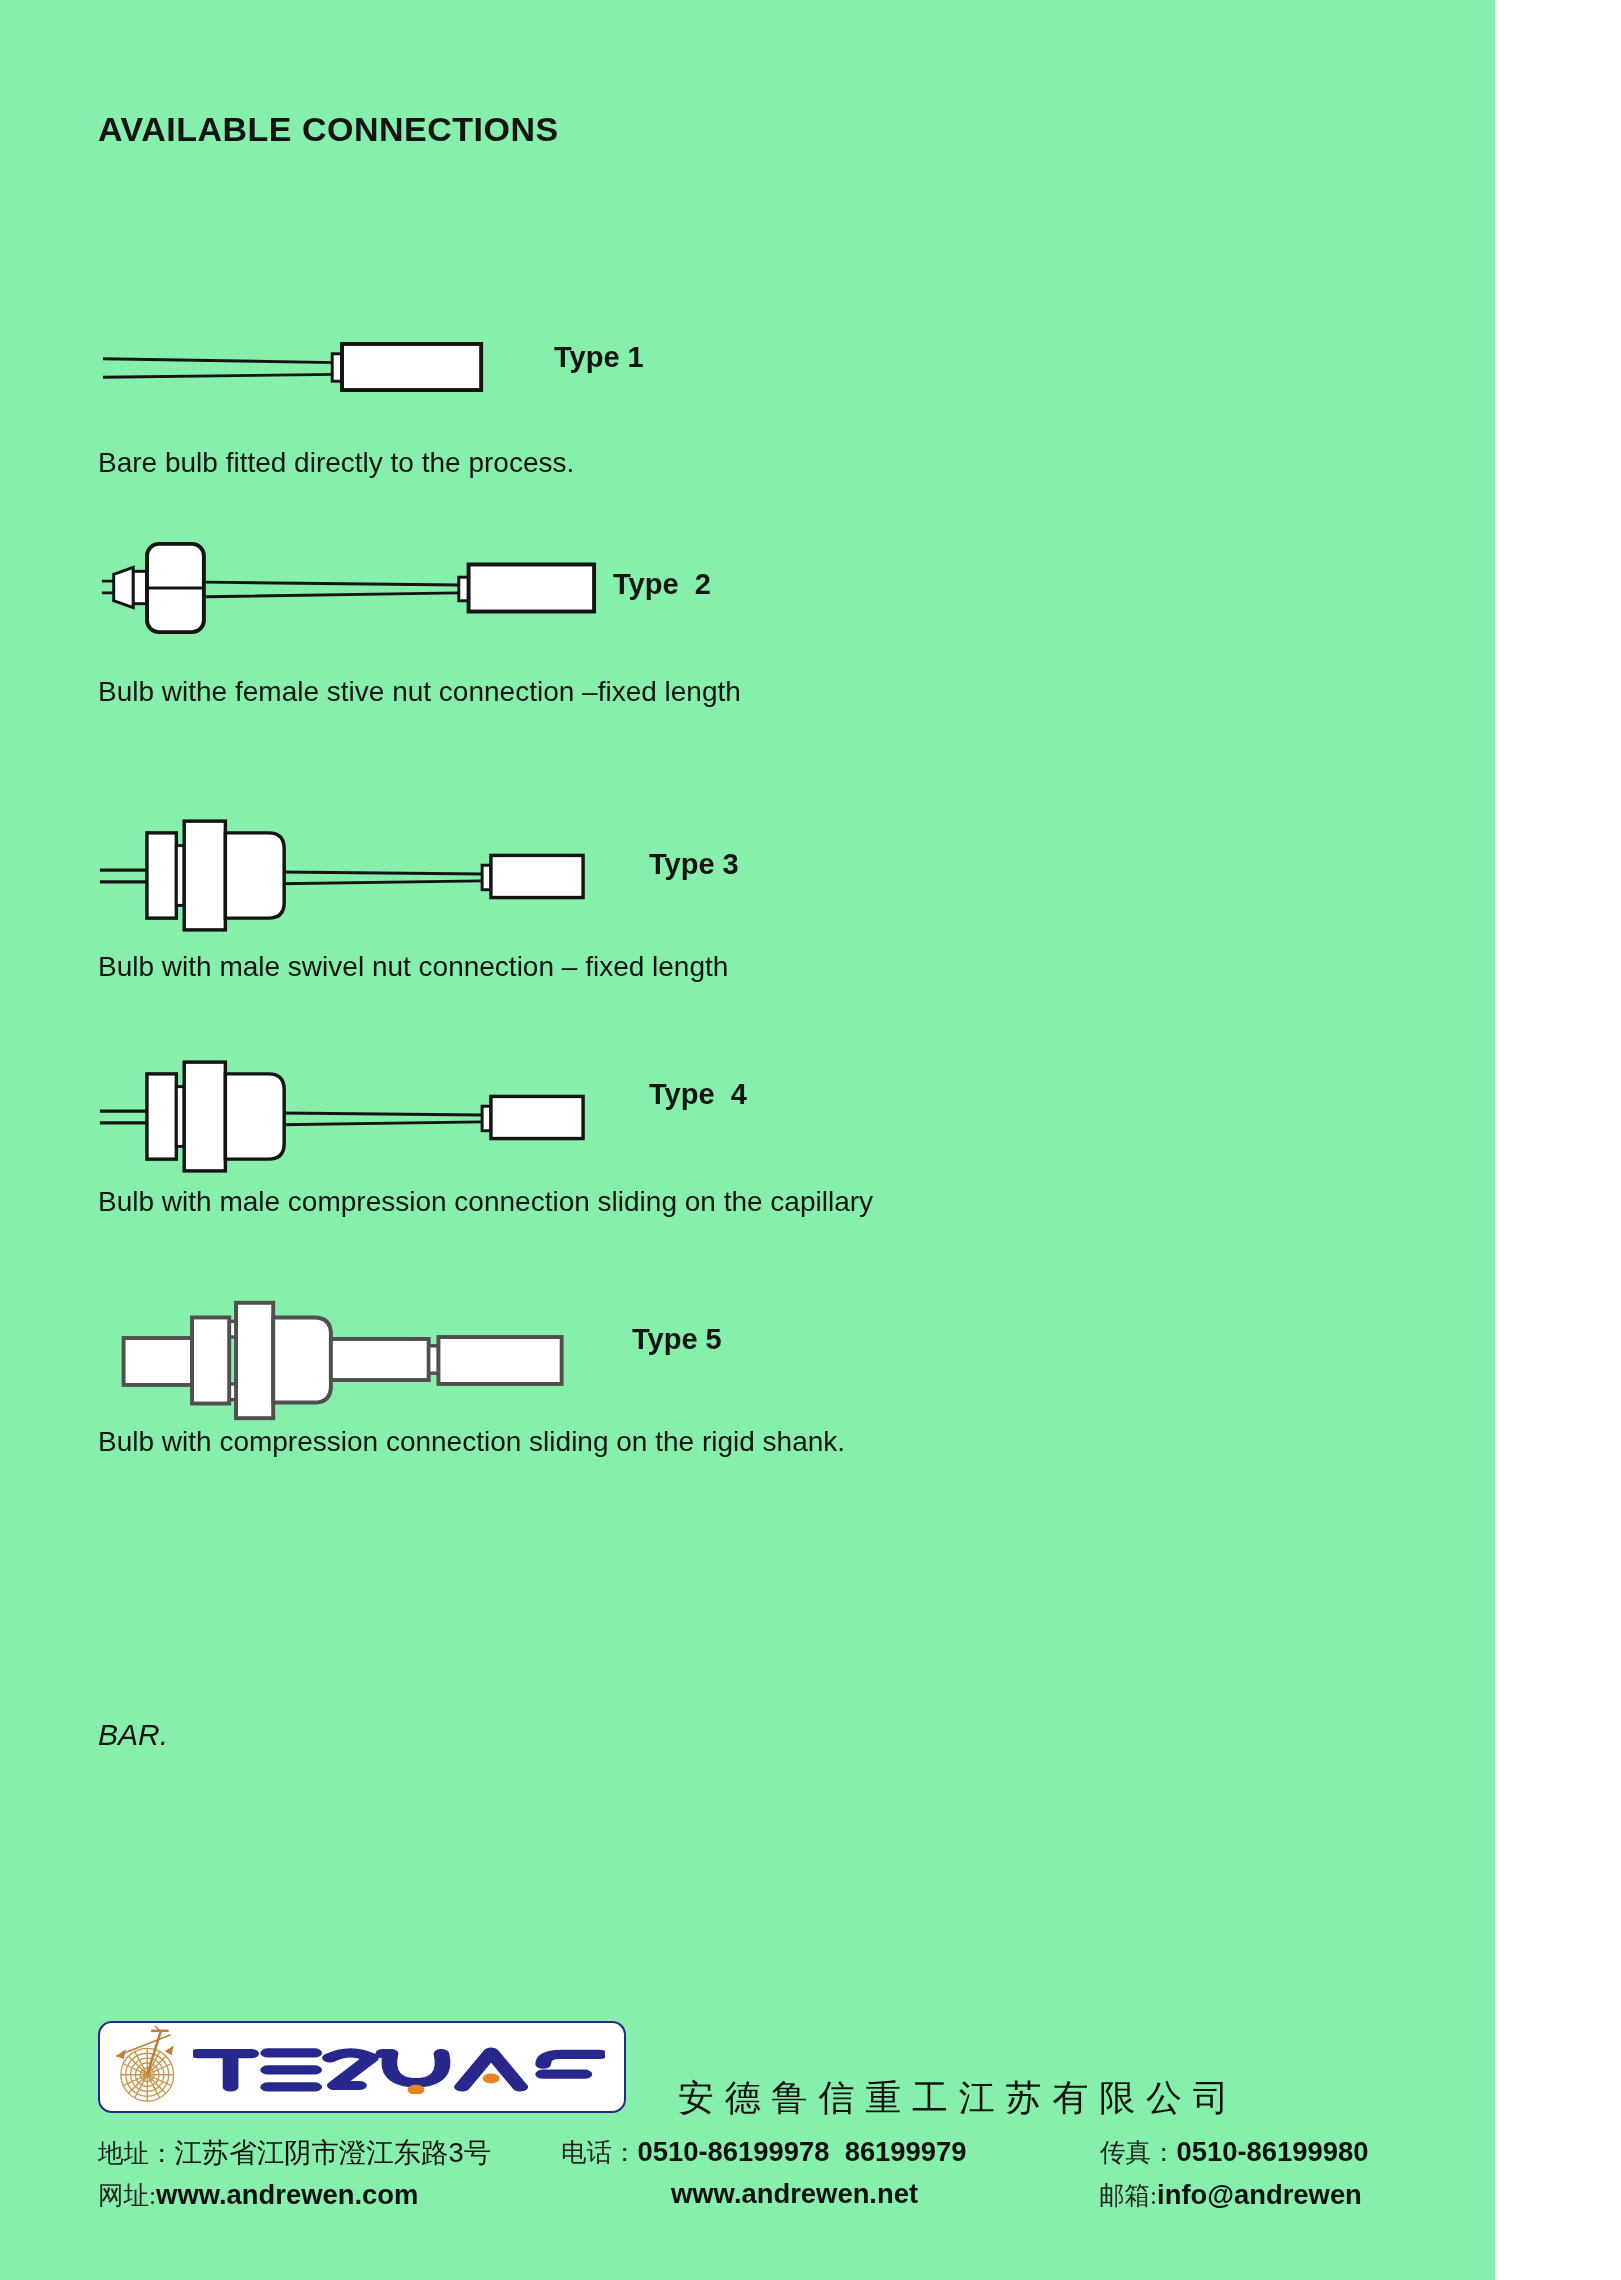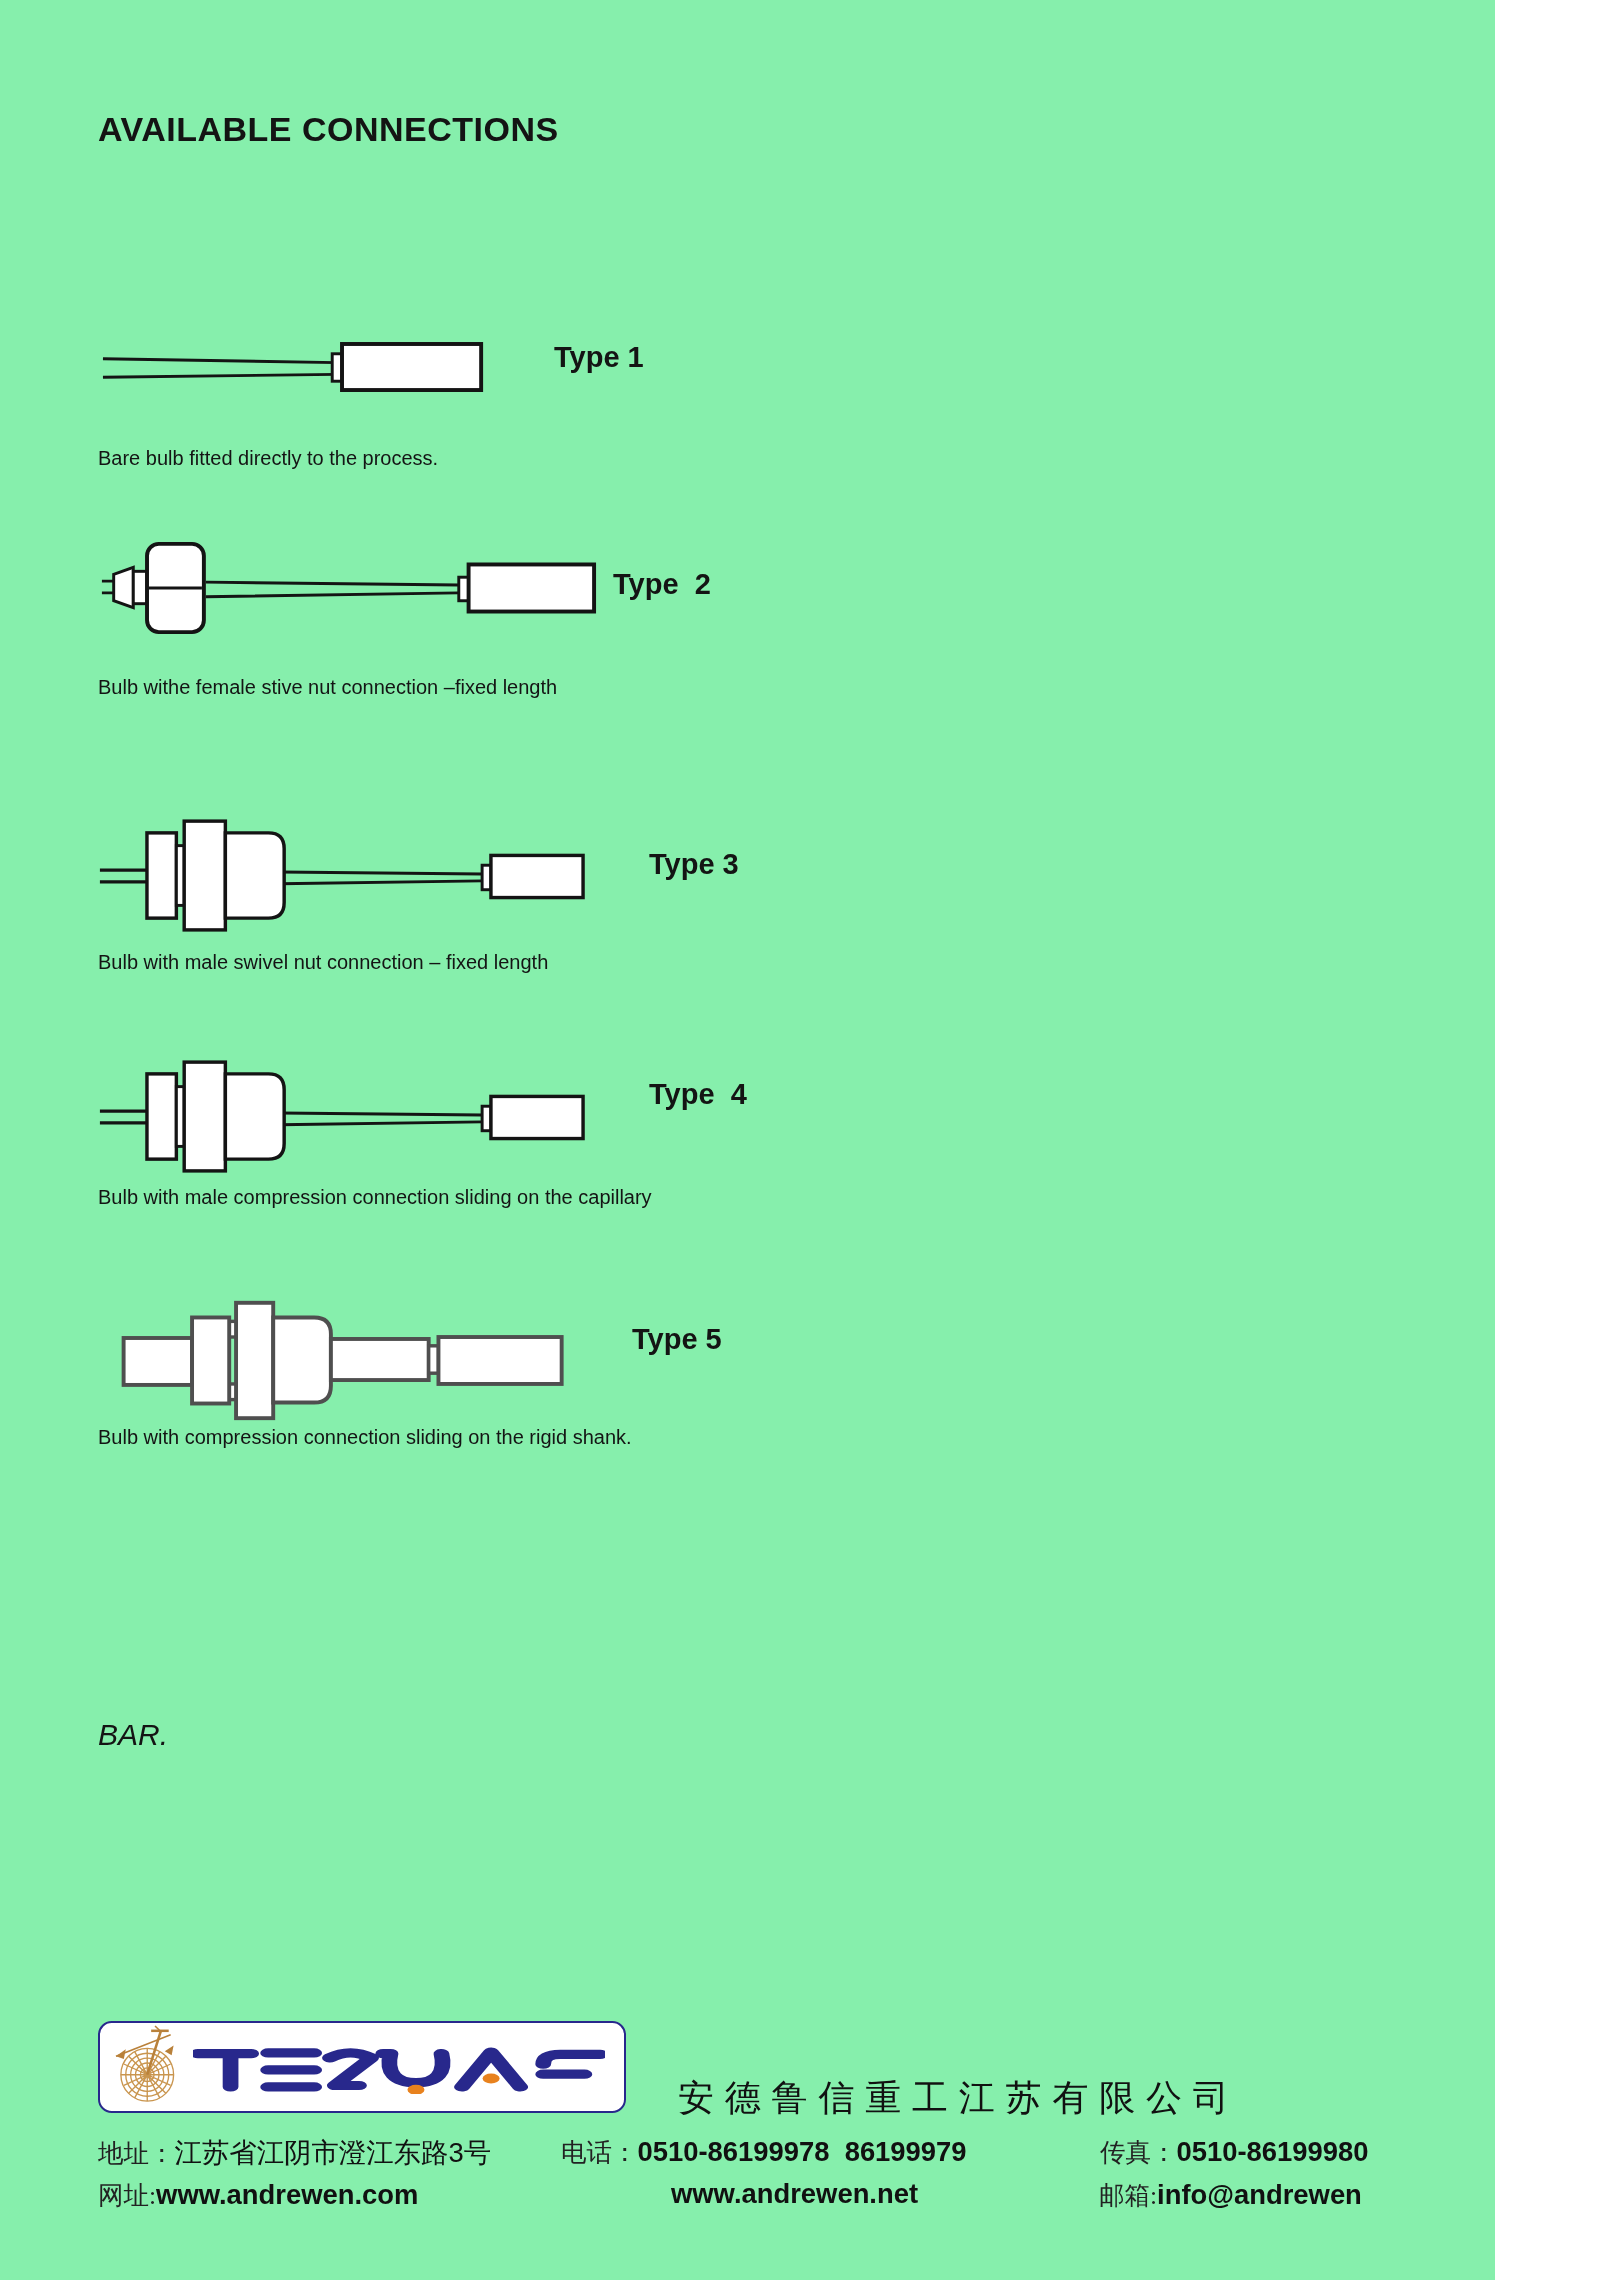--- a/index.html
+++ b/index.html
@@ -14,21 +14,21 @@
   }
   .abs{position:absolute;}
   .title{
     left:98px; top:110px;
     font-size:34px; font-weight:bold; letter-spacing:0.5px;
   }
   .type-label{
     font-size:29px; font-weight:bold; white-space:pre;
   }
   .caption{
-    font-size:20px; font-weight:400; white-space:pre;
+    font-size:28px; font-weight:400; white-space:pre;
   }
   .note{
     left:98px; top:1615px; width:1470px;
     font-size:30px; font-style:italic; line-height:1.6;
     white-space:pre-wrap;
   }
   svg{display:block;}
   .logo-box{
     left:98px; top:2021px; width:524px; height:88px;
     border:2.9px solid #28288c; border-radius:13.7px;

